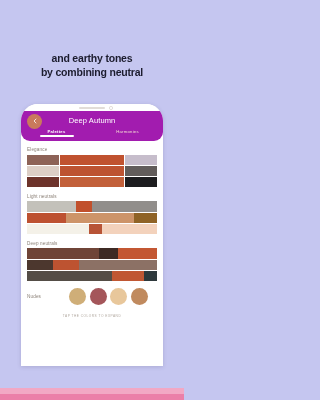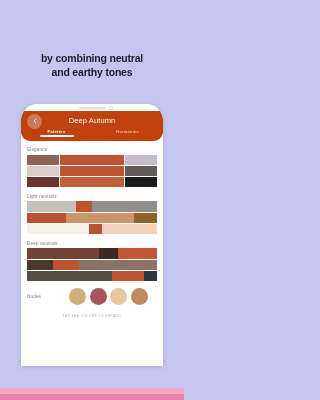--- a/index.html
+++ b/index.html
@@ -30,21 +30,21 @@
     position:absolute; left:50%; transform:translateX(-50%);
     top:2.5px; width:26px; height:2.5px; border-radius:2px;
     background:#e2ddd8;
   }
   .notch-dot {
     position:absolute; left:50%; margin-left:17px; top:2px;
     width:3.5px; height:3.5px; border-radius:50%;
     border:0.7px solid #ddd7d2; background:#fff;
   }
   .app-header {
-    background:#c2410c; height:30px; position:relative;
+    background:#a21caf; height:30px; position:relative;
     border-bottom-left-radius:9px; border-bottom-right-radius:9px;
   }
   .back-btn {
     position:absolute; left:6px; top:2.5px;
     width:15px; height:15px; border-radius:50%;
     background:#c97a5c;
     display:flex; align-items:center; justify-content:center;
   }
   .back-btn svg { display:block; }
   .app-title {
@@ -91,22 +91,22 @@
   }
   .bottom-strip .inner {
     position:absolute; left:0; bottom:0; width:184px; height:6px;
     background:#eb7fa8;
   }
 </style>
 </head>
 <body>
 
 <div class="headline">
+  <div>and earthy tones</div>
   <div>by combining neutral</div>
-  <div>and earthy tones</div>
 </div>
 
 <div class="phone">
 
   <div class="notch-bar">
     <div class="notch-pill"></div>
     <div class="notch-dot"></div>
   </div>
 
   <div class="app-header">

